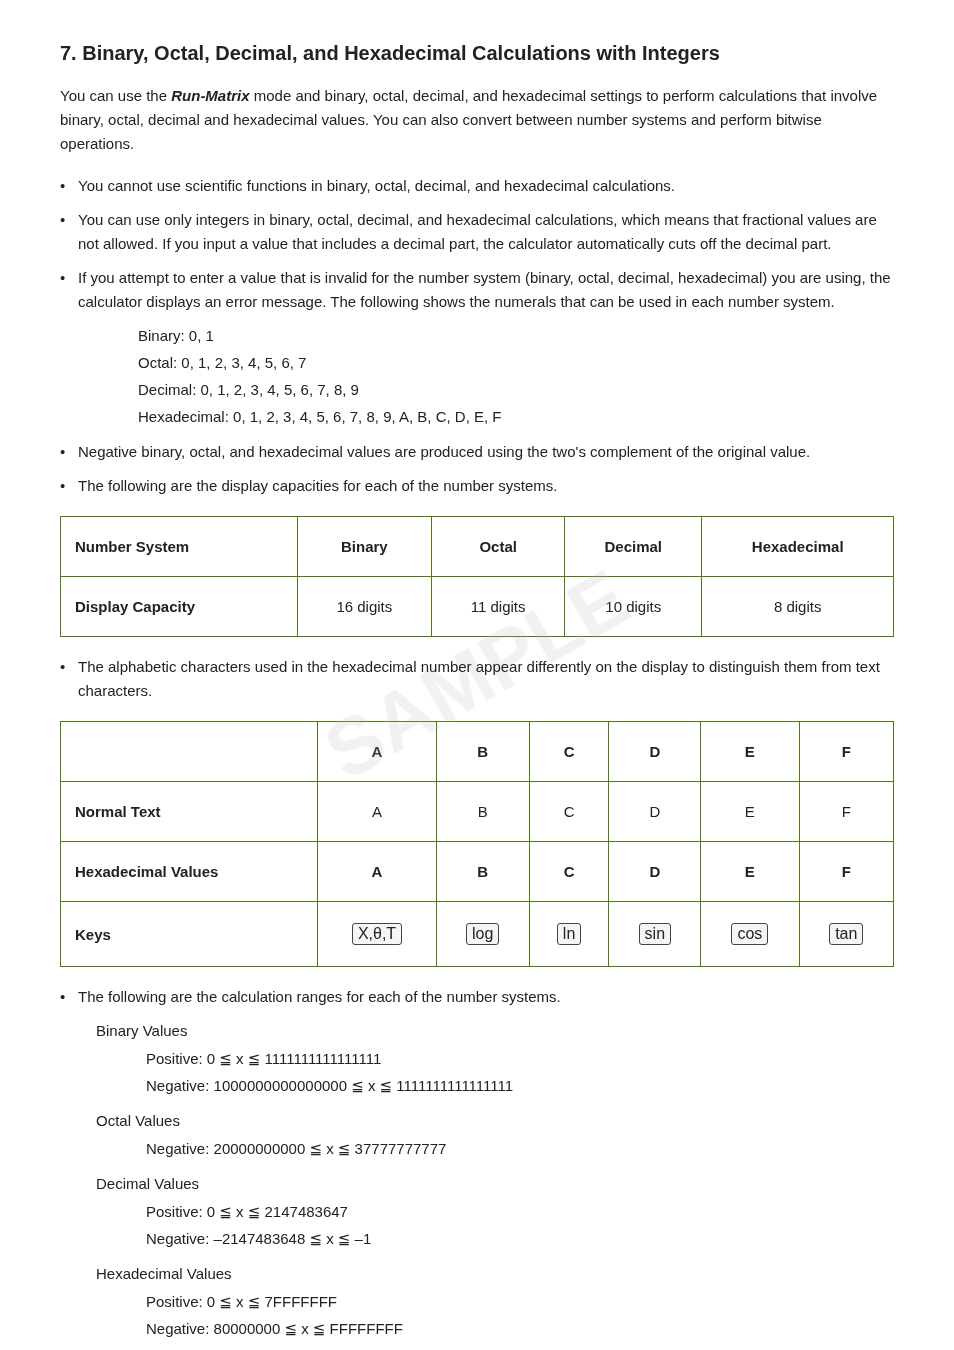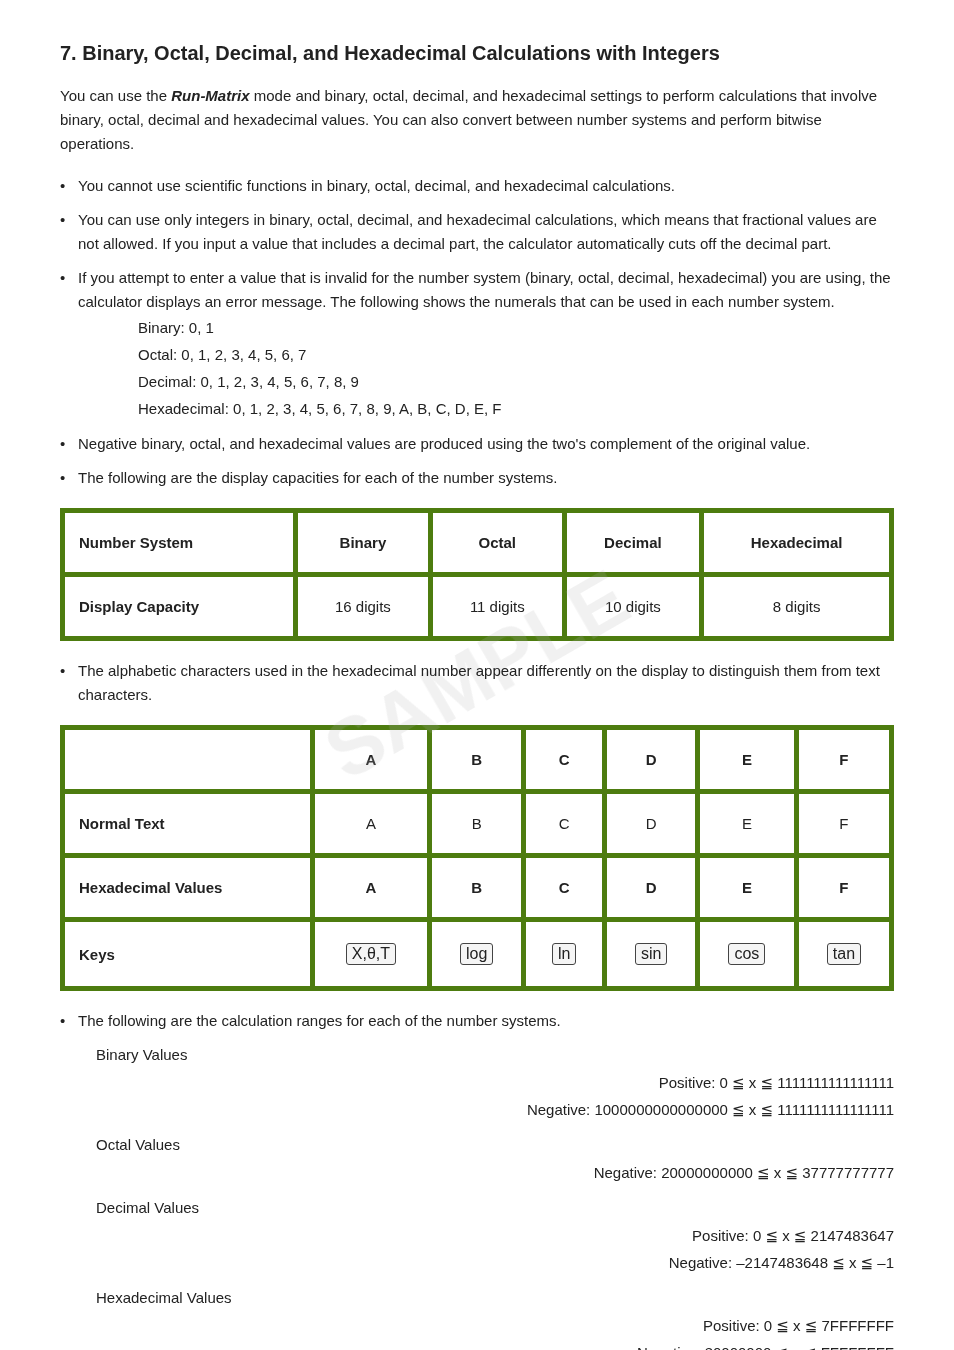--- a/index.html
+++ b/index.html
@@ -35,30 +35,31 @@
       line-height: 1.6;
     }
     ul.bullets li::before {
       content: "•";
       position: absolute;
       left: 0;
       top: 0;
     }
     .indented {
       margin-left: 60px;
+      margin-top: 8px;
       margin-bottom: 4px;
       line-height: 1.8;
     }
     table {
       border-collapse: collapse;
       width: 100%;
       margin: 14px 0 18px 0;
     }
     table th, table td {
-      border: 5px solid #4d7c0f;
+      border: 1px solid #4d7c0f;
       padding: 21px 14px;
       text-align: center;
     }
     table th:first-child, table td:first-child {
       text-align: left;
       font-weight: bold;
     }
     table thead th {
       font-weight: bold;
       background: #fff;
@@ -84,21 +85,20 @@
       margin-bottom: 4px;
     }
     .calc-ranges .section-title {
       font-weight: normal;
       margin-top: 10px;
       margin-bottom: 2px;
     }
     .calc-ranges .sub-indent {
       margin-left: 50px;
       line-height: 1.8;
-      text-align: right;
     }
     .page-num {
       text-align: center;
       margin-top: 30px;
       color: #444;
       font-size: 15px;
     }
     .watermark {
       position: fixed;
       top: 50%;

